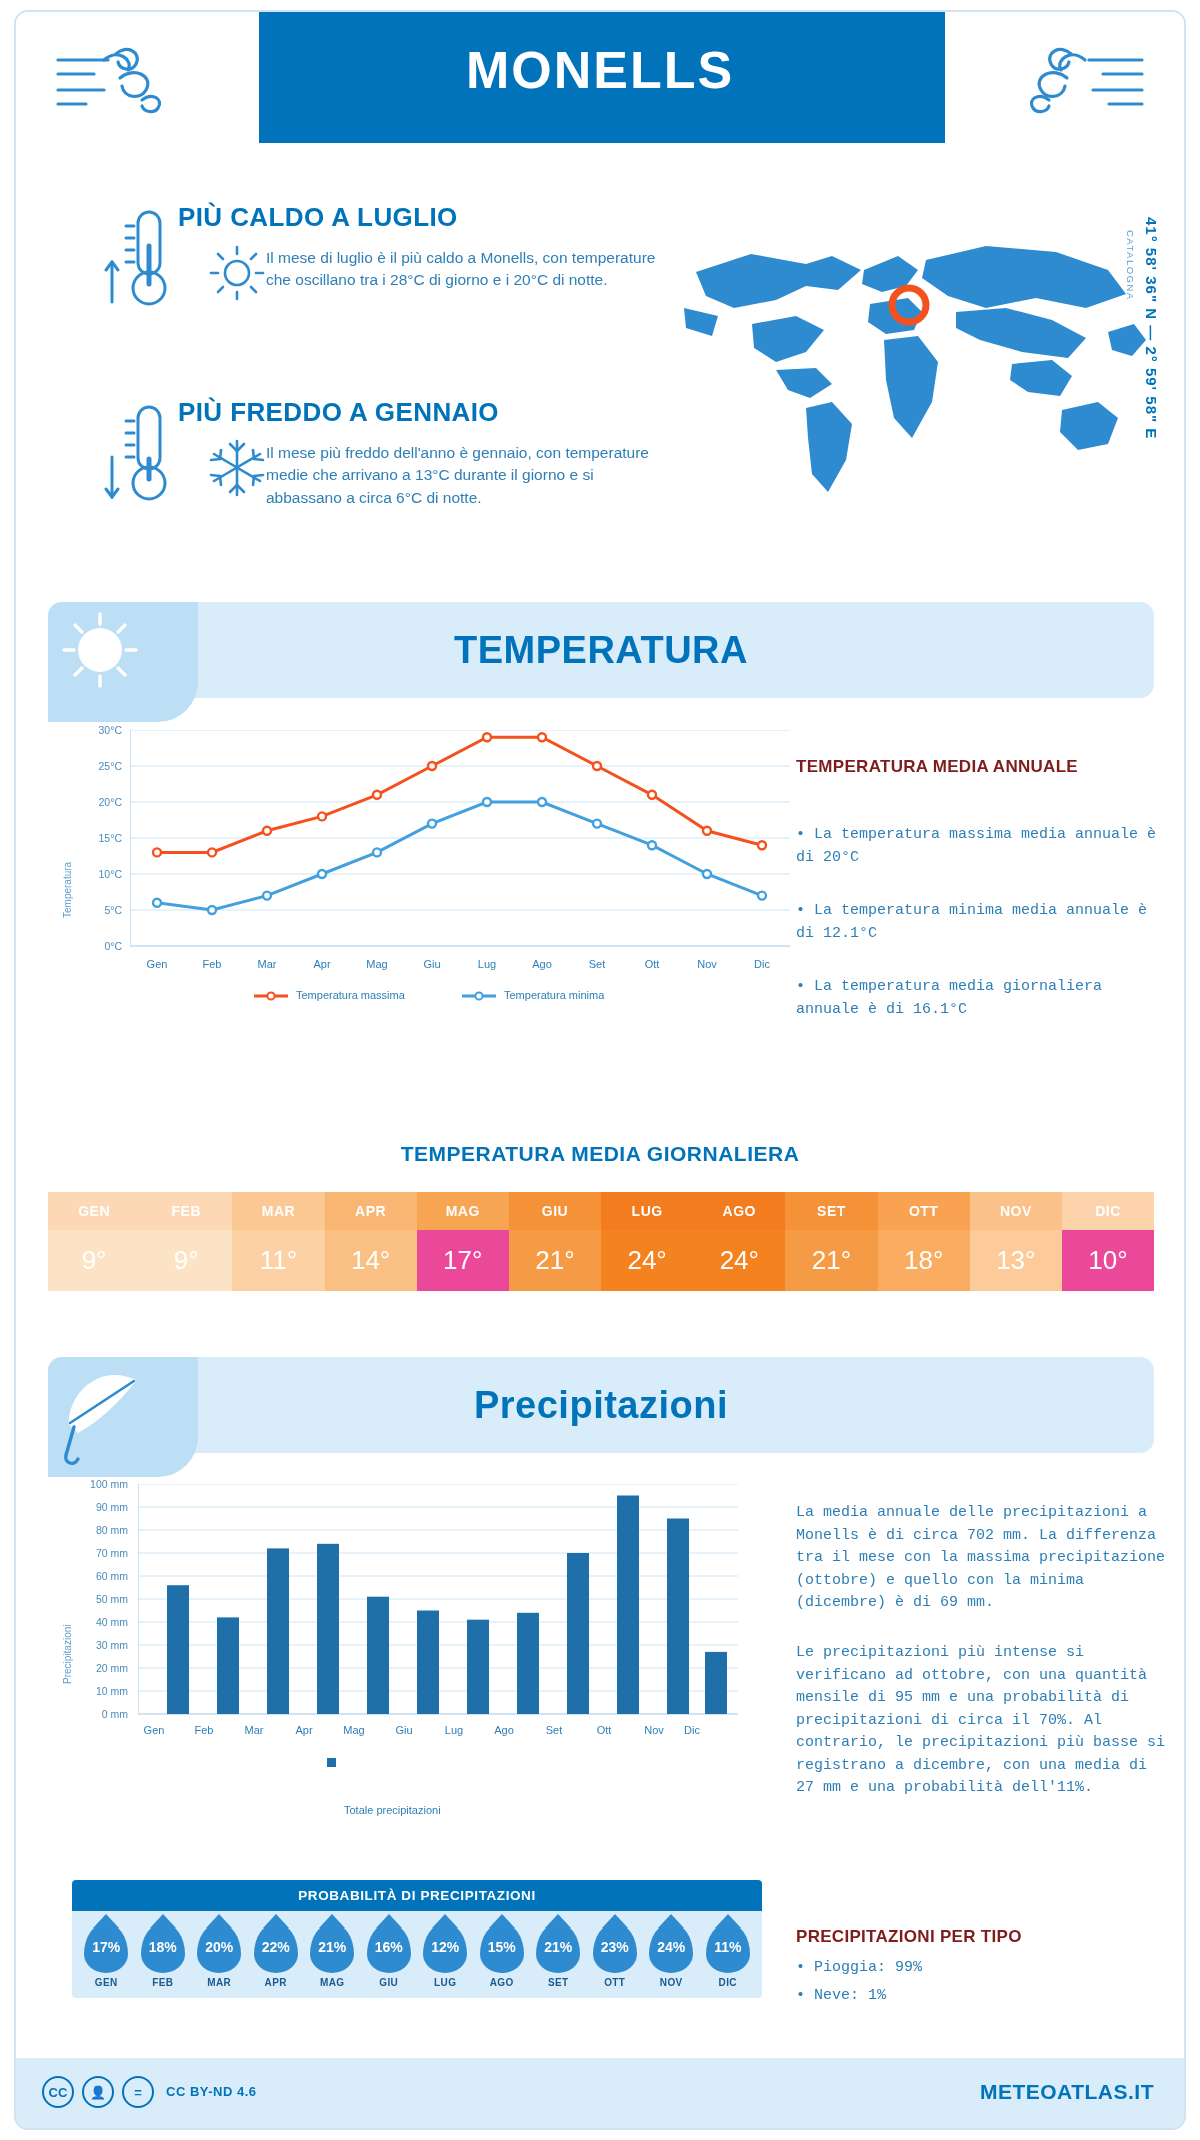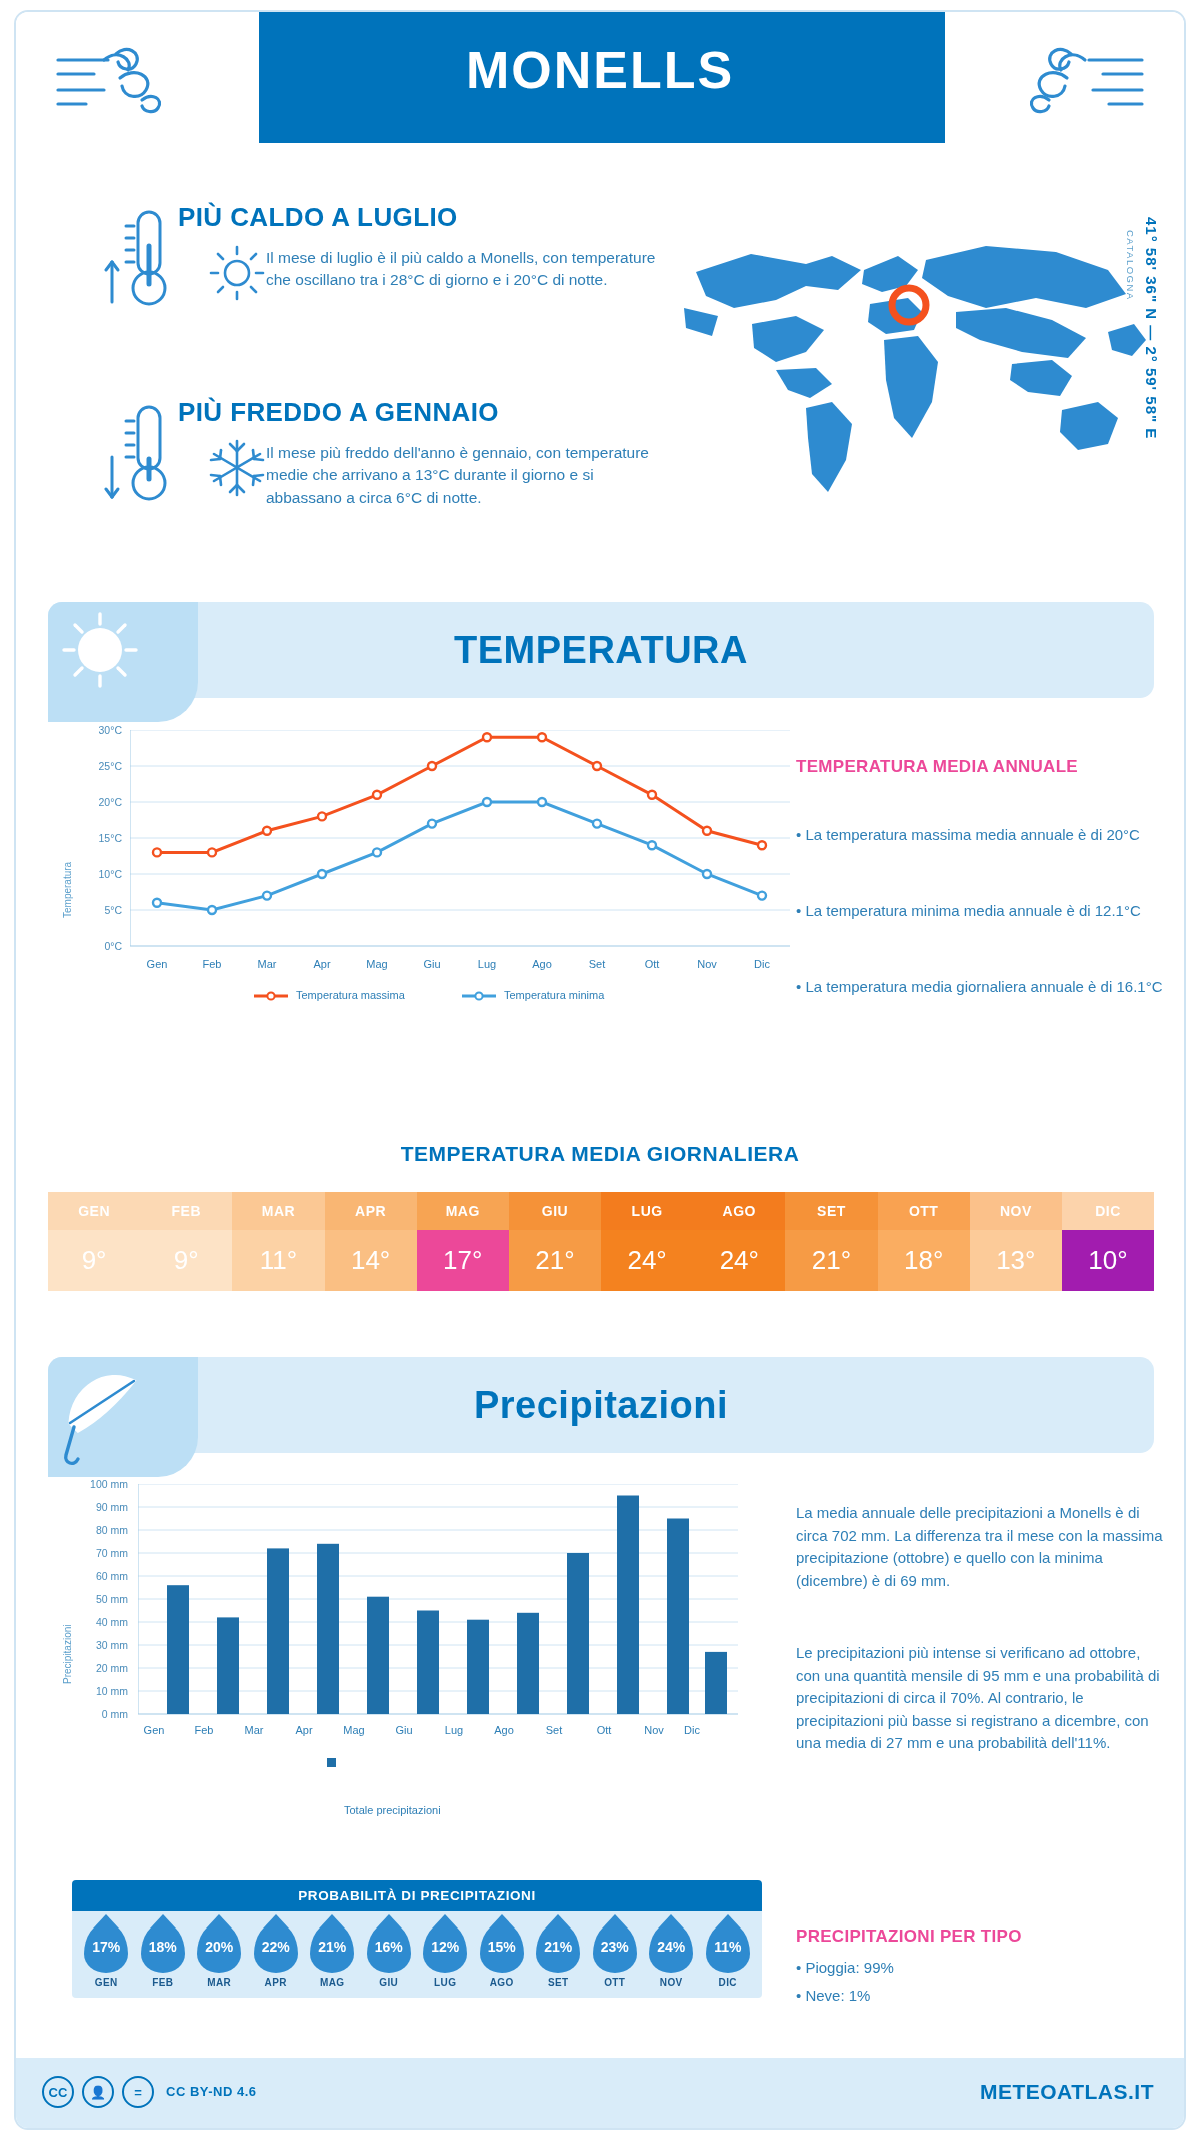--- a/index.html
+++ b/index.html
@@ -102,23 +102,23 @@
   .chart-box { position:absolute; }
   .axis-label-y {
     position:absolute; writing-mode:vertical-rl; transform:rotate(180deg);
     font-size:10px; color:#5b9fcb;
   }
   .tick-y { position:absolute; font-size:10.5px; color:#4a8cba; text-align:right; }
   .tick-x { position:absolute; font-size:11px; color:#2e7fb6; text-align:center; width:40px; }
   .legend-item { position:absolute; font-size:11px; color:#2e7fb6; }
 
   .side-title {
-    position:absolute; font-size:17px; font-weight:bold; color:#ec4899; letter-spacing:.3px;
-  }
-  .side-text { position:absolute; font-size:15px; color:#2e7fb6; line-height:1.5; }
+    position:absolute; font-size:17px; font-weight:bold; color:#7f1d1d; letter-spacing:.3px;
+  }
+  .side-text { position:absolute; font-size:15px; color:#2e7fb6; line-height:1.5;font-family:Liberation Mono, monospace; }
 
   
   .table-title {
     position:absolute; left:0; width:100%; text-align:center;
     font-size:21px; font-weight:bold; color:#0073bb; letter-spacing:.5px;
   }
   .mtable { position:absolute; left:32px; width:1106px; }
   .mtable .row { display:flex; }
   .mtable .hcell {
     flex:1; text-align:center; font-size:14px; font-weight:bold; color:#ffffff;
@@ -415,21 +415,21 @@
       <div class="vcell" style="background:#fde3c6">9°</div>
       <div class="vcell" style="background:#fcd2a5">11°</div>
       <div class="vcell" style="background:#fabf83">14°</div>
       <div class="vcell" style="background:#ec4899">17°</div>
       <div class="vcell" style="background:#f69b45">21°</div>
       <div class="vcell" style="background:#f4821f">24°</div>
       <div class="vcell" style="background:#f4821f">24°</div>
       <div class="vcell" style="background:#f69b45">21°</div>
       <div class="vcell" style="background:#faad61">18°</div>
       <div class="vcell" style="background:#fccb99">13°</div>
-      <div class="vcell" style="background:#a21caf">10°</div>
+      <div class="vcell" style="background:#ec4899">10°</div>
     </div>
   </div>
 
   <div class="banner" style="top:1345px;">
     <div class="banner-badge">
       <svg width="150" height="120" viewBox="0 0 150 120" fill="none" stroke="#ffffff" stroke-width="3.2" stroke-linecap="round">
         <path d="M22 66 C24 30 58 10 86 24 C70 44 52 62 30 74 Z" fill="#ffffff" stroke="#ffffff"></path>
         <path d="M26 70 L18 98 C16 106 26 110 30 102" stroke="#2e8bd0" stroke-width="3.4"></path>
         <path d="M22 66 L86 24" stroke="#2e8bd0" stroke-width="2.6"></path>
       </svg>

